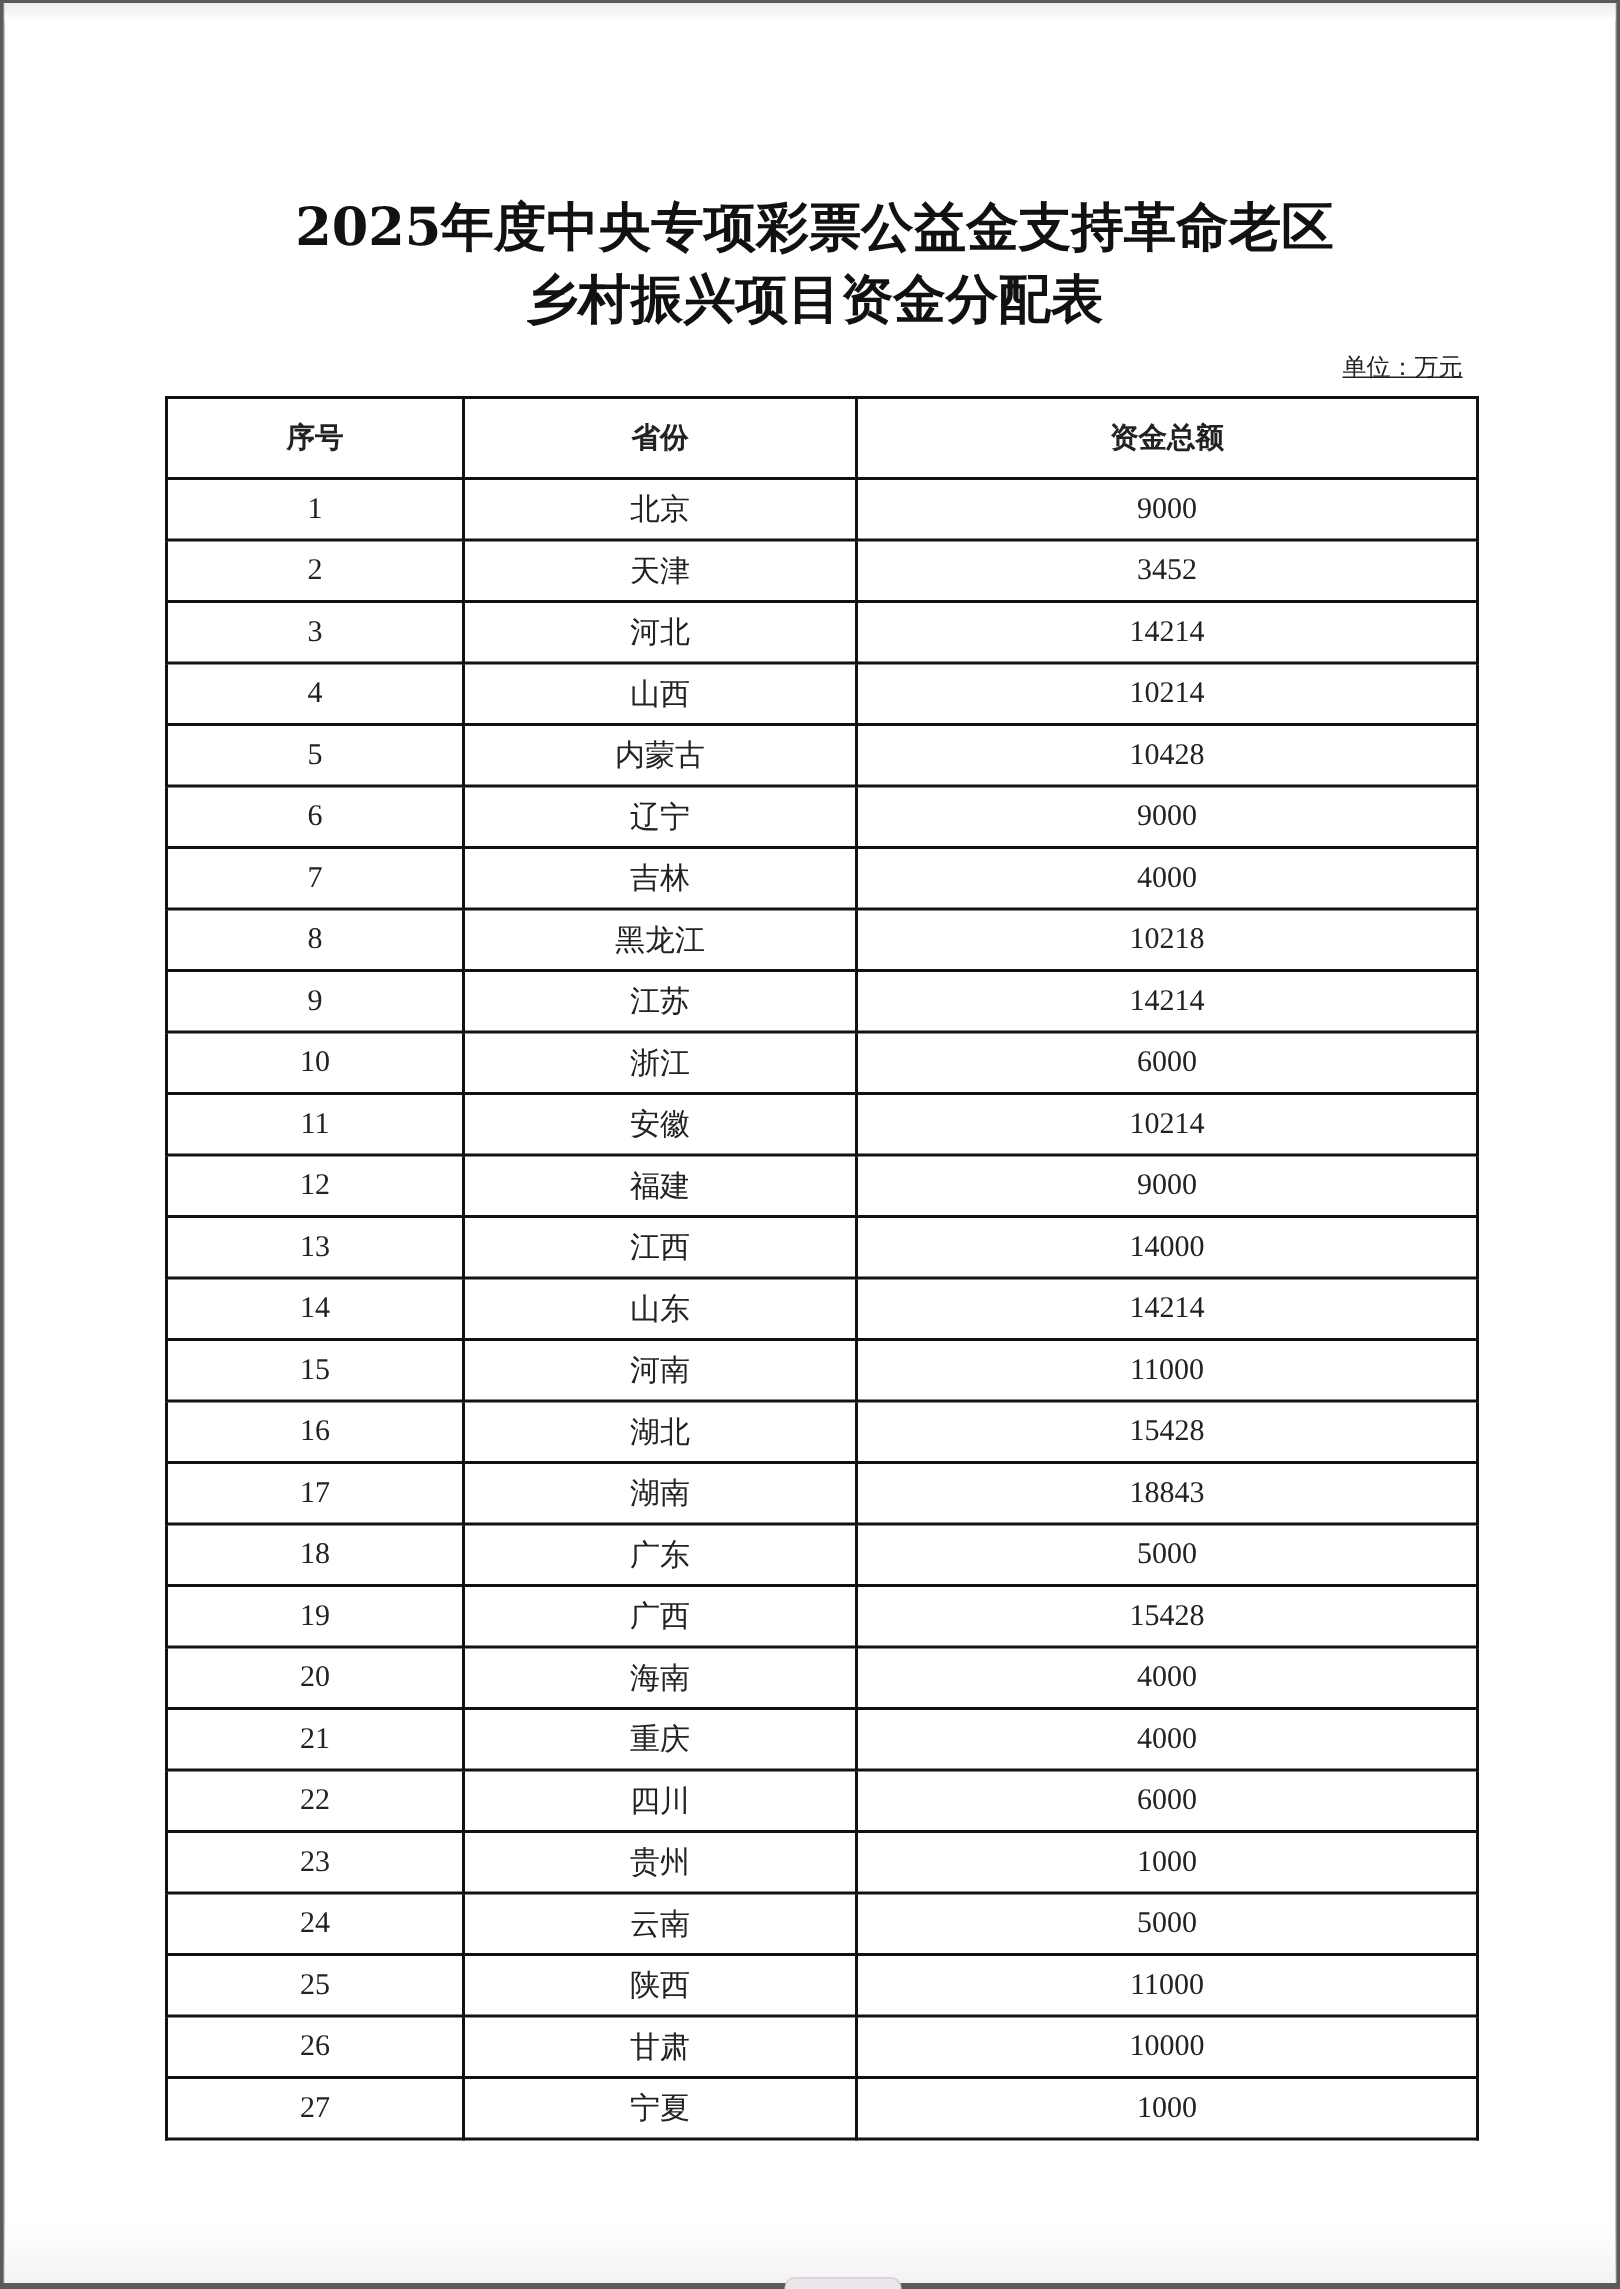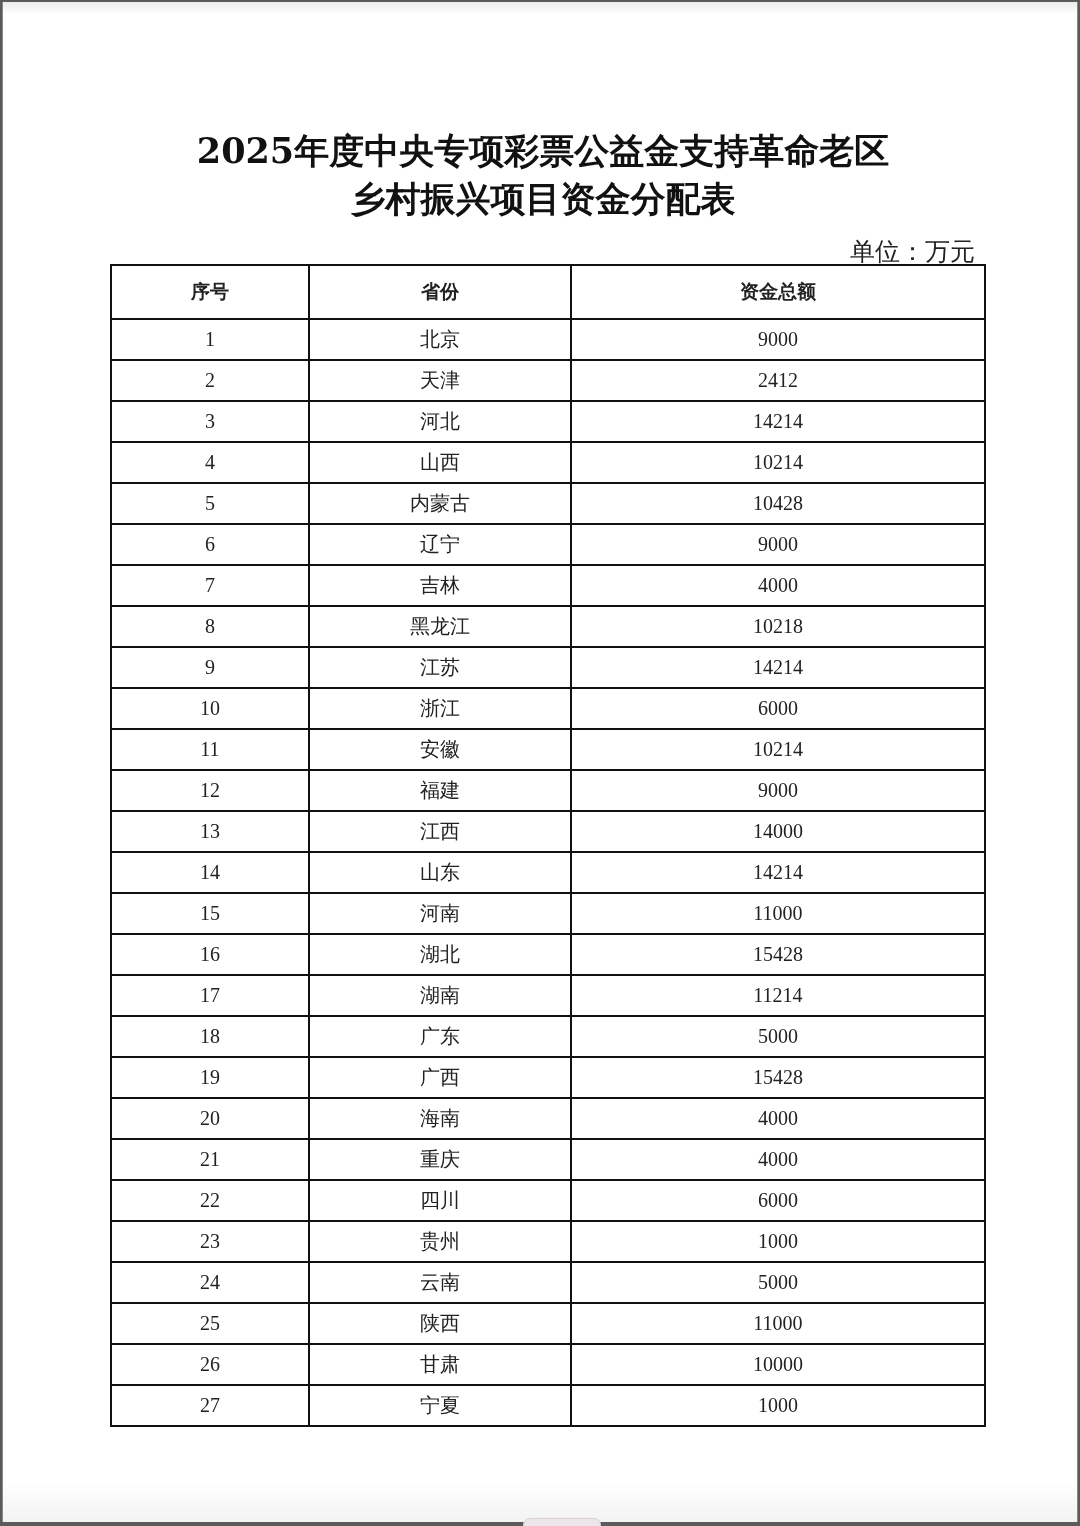--- a/index.html
+++ b/index.html
@@ -24,21 +24,21 @@
     }
     .title {
       position: absolute; left: 0; width: 1080px; text-align: center;
       font-family: "DejaVu Serif", "Liberation Serif", serif;
       font-weight: bold; font-size: 35px; color: #111; letter-spacing: 0px;
     }
     .title.l1 { top: 126px; }
     .title.l2 { top: 174px; }
     .unit {
       position: absolute; right: 102px; top: 233px;
-      font-size: 25px; color: #222;
+      font-size: 16px; color: #222; text-decoration: underline;
     }
     table.alloc {
       position: absolute; left: 107px; top: 262px; width: 874px;
       border-collapse: collapse; table-layout: fixed; padding-left: 32px;
     }
     table.alloc th, table.alloc td {
       border: 2px solid #111; text-align: center; padding: 0;
       color: #222;
     }
     table.alloc th {
@@ -80,21 +80,21 @@
     </thead>
     <tbody id="rows">
         <tr>
           <td>1</td>
           <td>北京</td>
           <td>9000</td>
         </tr>
         <tr>
           <td>2</td>
           <td>天津</td>
-          <td>2412</td>
+          <td>3452</td>
         </tr>
         <tr>
           <td>3</td>
           <td>河北</td>
           <td>14214</td>
         </tr>
         <tr>
           <td>4</td>
           <td>山西</td>
           <td>10214</td>
@@ -155,21 +155,21 @@
           <td>11000</td>
         </tr>
         <tr>
           <td>16</td>
           <td>湖北</td>
           <td>15428</td>
         </tr>
         <tr>
           <td>17</td>
           <td>湖南</td>
-          <td>11214</td>
+          <td>18843</td>
         </tr>
         <tr>
           <td>18</td>
           <td>广东</td>
           <td>5000</td>
         </tr>
         <tr>
           <td>19</td>
           <td>广西</td>
           <td>15428</td>

